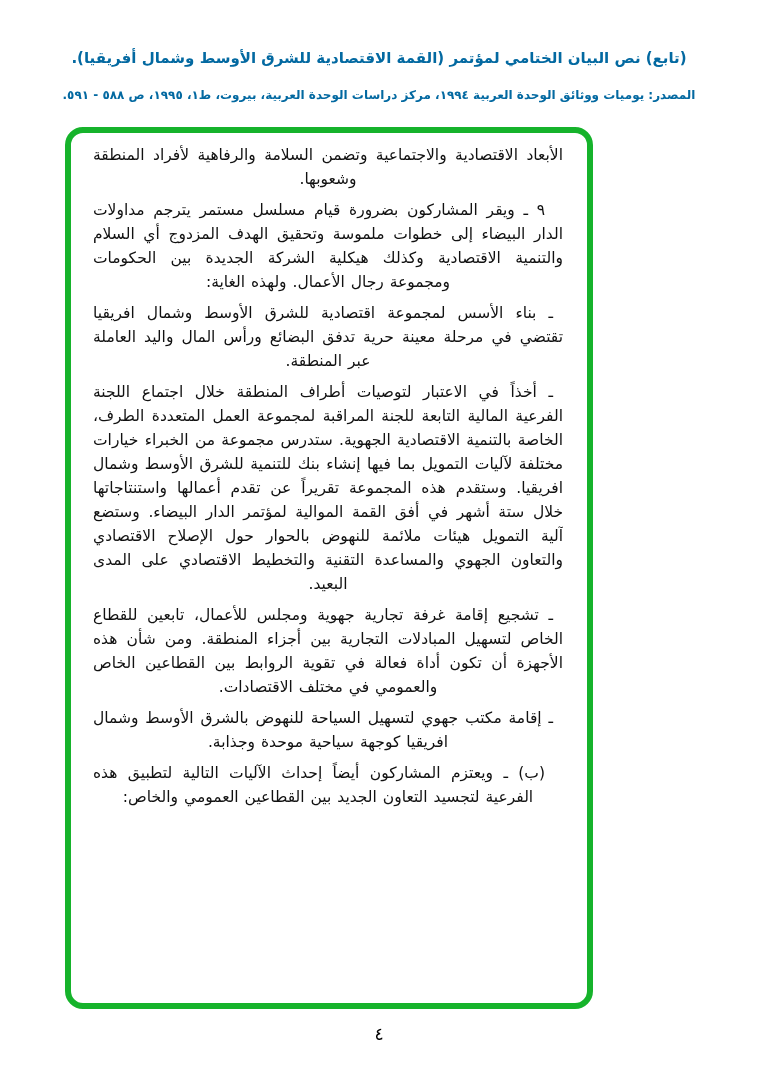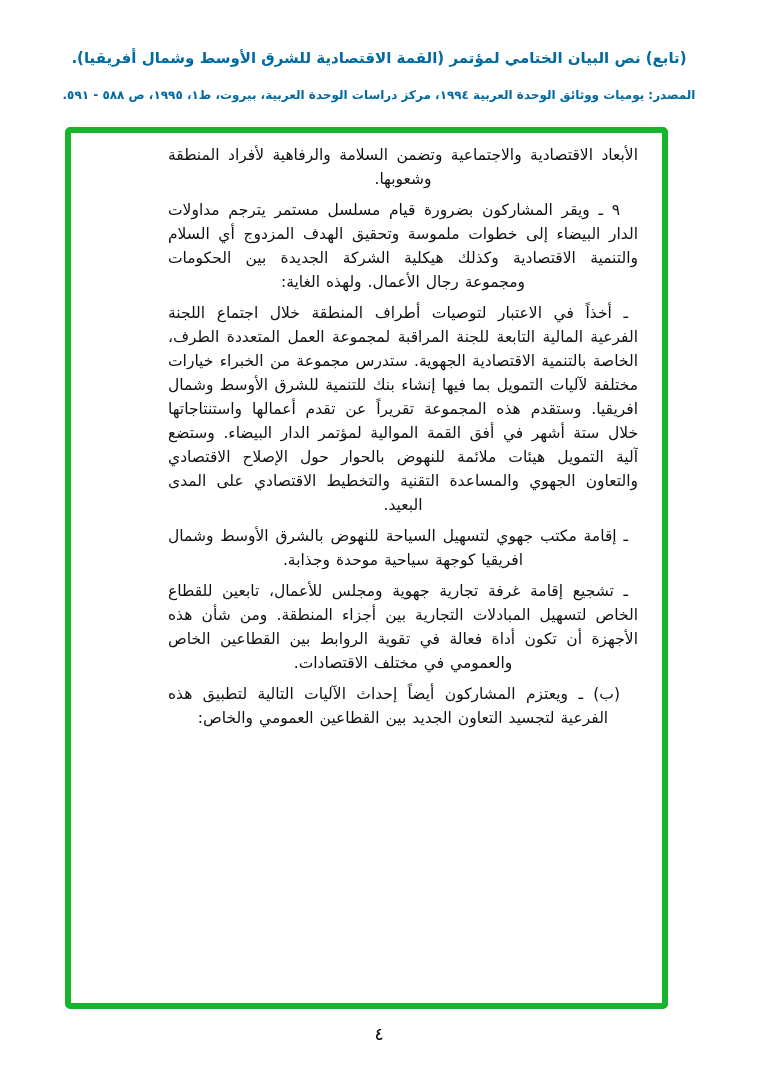--- a/index.html
+++ b/index.html
@@ -31,24 +31,24 @@
   .header .source {
     font-size: 12px;
     font-weight: bold;
     line-height: 22px;
     margin-top: 14px;
   }
   .frame {
     position: absolute;
     left: 65px;
     top: 127px;
-    width: 603px;
+    width: 528px;
     height: 882px;
     border: 6px solid #16b32b;
-    border-radius: 5px;
+    border-radius: 18px;
     background: #ffffff;
   }
   .content {
     position: absolute;
     top: 10px;
     right: 24px;
     width: 470px;
     height: 848px;
     overflow: hidden;
     direction: rtl;
@@ -82,22 +82,23 @@
 
   <div class="header">
     <div class="title">(تابع) نص البيان الختامي لمؤتمر (القمة الاقتصادية للشرق الأوسط وشمال أفريقيا).</div>
     <div class="source">المصدر: يوميات ووثائق الوحدة العربية ١٩٩٤، مركز دراسات الوحدة العربية، بيروت، ط١، ١٩٩٥، ص ٥٨٨ - ٥٩١.</div>
   </div>
 
   <div class="frame" style="border-color: #16b32b;">
     <div class="content">
       <p class="flush">الأبعاد الاقتصادية والاجتماعية وتضمن السلامة والرفاهية لأفراد المنطقة وشعوبها.</p>
       <p class="indent">٩ ـ ويقر المشاركون بضرورة قيام مسلسل مستمر يترجم مداولات الدار البيضاء إلى خطوات ملموسة وتحقيق الهدف المزدوج أي السلام والتنمية الاقتصادية وكذلك هيكلية الشركة الجديدة بين الحكومات ومجموعة رجال الأعمال. ولهذه الغاية:</p>
+      <p class="bullet">ـ بناء الأسس لمجموعة اقتصادية للشرق الأوسط وشمال افريقيا تقتضي في مرحلة معينة حرية تدفق البضائع ورأس المال واليد العاملة عبر المنطقة.</p>
       <p class="bullet">ـ أخذاً في الاعتبار لتوصيات أطراف المنطقة خلال اجتماع اللجنة الفرعية المالية التابعة للجنة المراقبة لمجموعة العمل المتعددة الطرف، الخاصة بالتنمية الاقتصادية الجهوية. ستدرس مجموعة من الخبراء خيارات مختلفة لآليات التمويل بما فيها إنشاء بنك للتنمية للشرق الأوسط وشمال افريقيا. وستقدم هذه المجموعة تقريراً عن تقدم أعمالها واستنتاجاتها خلال ستة أشهر في أفق القمة الموالية لمؤتمر الدار البيضاء. وستضع آلية التمويل هيئات ملائمة للنهوض بالحوار حول الإصلاح الاقتصادي والتعاون الجهوي والمساعدة التقنية والتخطيط الاقتصادي على المدى البعيد.</p>
+      <p class="bullet">ـ تشجيع إقامة غرفة تجارية جهوية ومجلس للأعمال، تابعين للقطاع الخاص لتسهيل المبادلات التجارية بين أجزاء المنطقة. ومن شأن هذه الأجهزة أن تكون أداة فعالة في تقوية الروابط بين القطاعين الخاص والعمومي في مختلف الاقتصادات.</p>
       <p class="bullet">ـ إقامة مكتب جهوي لتسهيل السياحة للنهوض بالشرق الأوسط وشمال افريقيا كوجهة سياحية موحدة وجذابة.</p>
-      <p class="bullet">ـ تشجيع إقامة غرفة تجارية جهوية ومجلس للأعمال، تابعين للقطاع الخاص لتسهيل المبادلات التجارية بين أجزاء المنطقة. ومن شأن هذه الأجهزة أن تكون أداة فعالة في تقوية الروابط بين القطاعين الخاص والعمومي في مختلف الاقتصادات.</p>
       <p class="indent">(ب) ـ ويعتزم المشاركون أيضاً إحداث الآليات التالية لتطبيق هذه الفرعية لتجسيد التعاون الجديد بين القطاعين العمومي والخاص:</p>
     </div>
   </div>
 
   <div class="page-number">٤</div>
 
 </div>
 
 </body></html>

